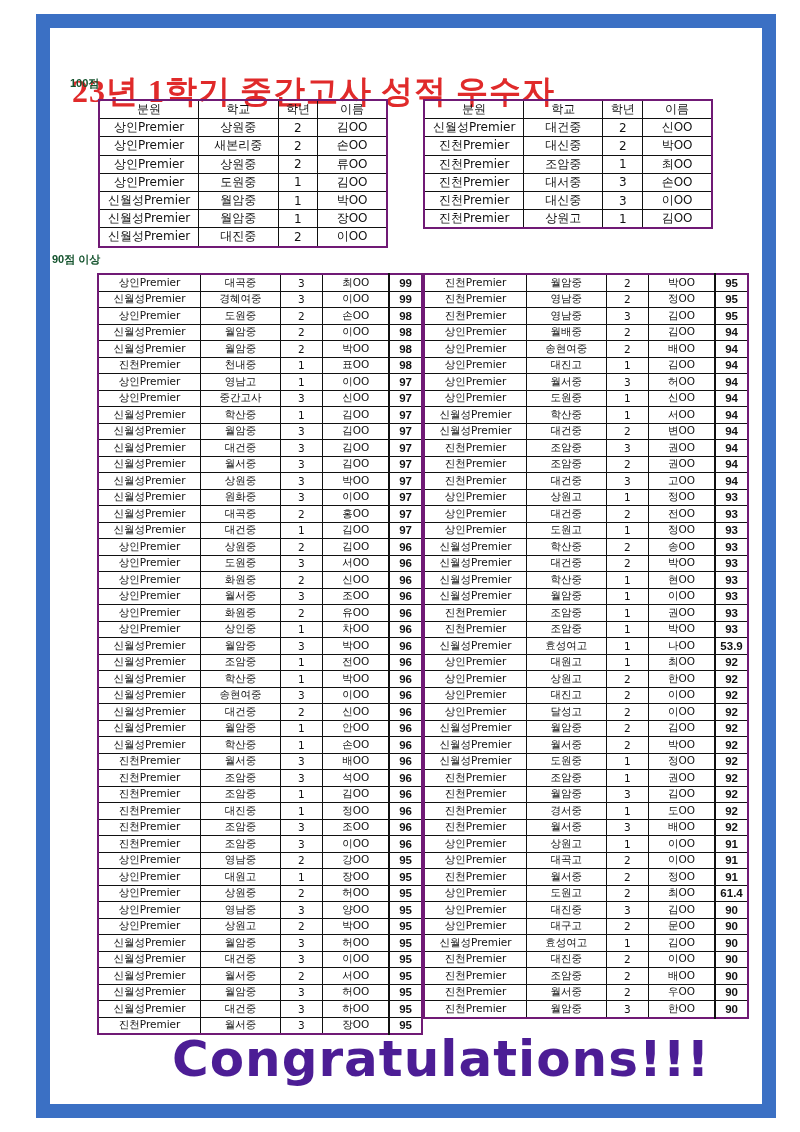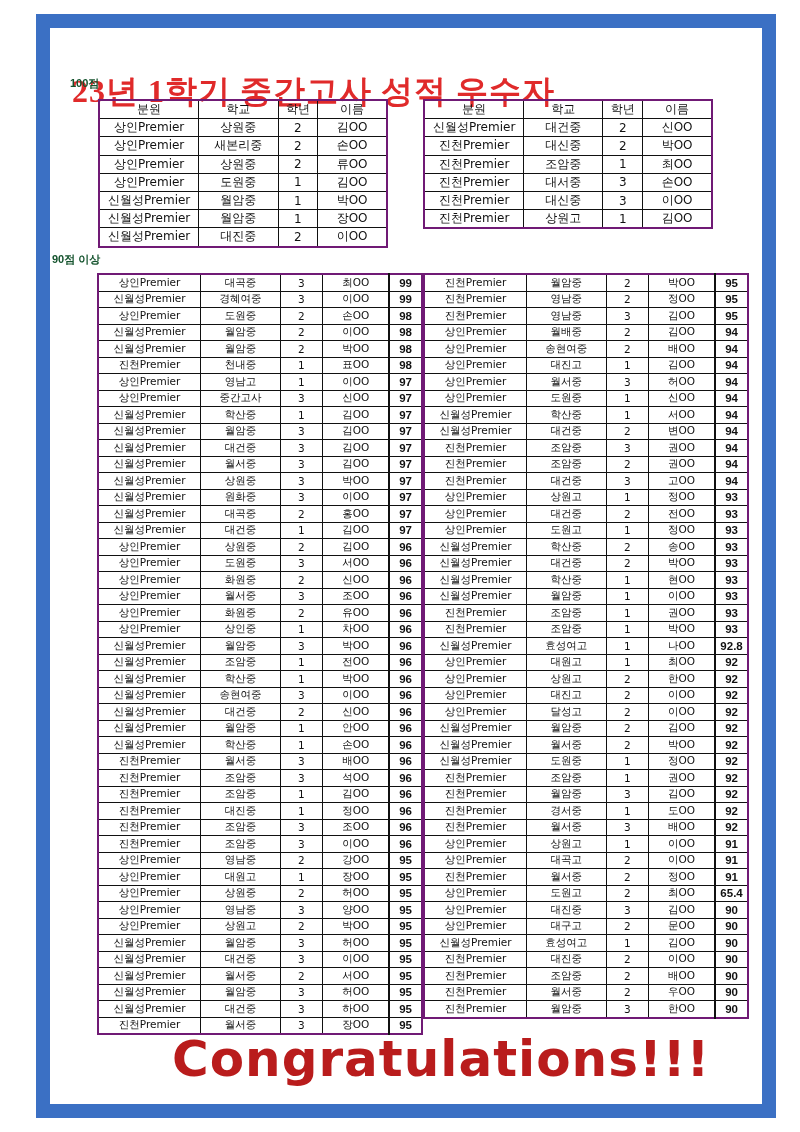--- a/index.html
+++ b/index.html
@@ -5,21 +5,21 @@
   html,body{margin:0;padding:0;background:#fff;}
   body{width:800px;height:1132px;position:relative;overflow:hidden;font-family:"DejaVu Sans",sans-serif;}
   .frame{position:absolute;left:36px;top:14px;width:712px;height:1076px;border:14px solid #3b70c4;background:#fff;}
   .title{position:absolute;left:72px;top:26px;font-size:32px;font-weight:bold;color:#e02a2a;letter-spacing:1px;font-family:Liberation Serif, serif;margin-top:44px;}
   .sec{position:absolute;font-weight:bold;color:#14532d;font-size:11px;font-family:"Liberation Sans",sans-serif;}
   table{position:absolute;border-collapse:collapse;border:2px solid #701a75;font-family:"DejaVu Sans",sans-serif;}
   td,th{border:1px solid #111;text-align:center;padding:0;font-weight:normal;color:#111;white-space:nowrap;overflow:hidden;}
   .t100 td,.t100 th{height:17.2px;font-size:12px;}
   .t90 td{height:15.5px;font-size:10.5px;}
   .t90 td.score{font-weight:bold;font-family:"Liberation Sans",sans-serif;font-size:11.5px;border-left:2px solid #111;}
-  .congrats{position:absolute;left:172px;top:1030px;font-size:50px;font-weight:bold;color:#b91c1c;font-family:"DejaVu Sans",sans-serif;letter-spacing:1px;}
+  .congrats{position:absolute;left:172px;top:1030px;font-size:50px;font-weight:bold;color:#4c1d95;font-family:"DejaVu Sans",sans-serif;letter-spacing:1px;}
 </style>
 </head>
 <body>
 
 <div class="frame"></div>
 
 <div class="title">23년 1학기 중간고사 성적 우수자</div>
 
 <div class="sec" style="left:70px;top:76px;">100점</div>
 
@@ -636,21 +636,21 @@
         <td>조암중</td>
         <td>1</td>
         <td>박OO</td>
         <td class="score">93</td>
       </tr>
       <tr>
         <td>신월성Premier</td>
         <td>효성여고</td>
         <td>1</td>
         <td>나OO</td>
-        <td class="score">92.8</td>
+        <td class="score">53.9</td>
       </tr>
       <tr>
         <td>상인Premier</td>
         <td>대원고</td>
         <td>1</td>
         <td>최OO</td>
         <td class="score">92</td>
       </tr>
       <tr>
         <td>상인Premier</td>
@@ -741,21 +741,21 @@
         <td>월서중</td>
         <td>2</td>
         <td>정OO</td>
         <td class="score">91</td>
       </tr>
       <tr>
         <td>상인Premier</td>
         <td>도원고</td>
         <td>2</td>
         <td>최OO</td>
-        <td class="score">65.4</td>
+        <td class="score">61.4</td>
       </tr>
       <tr>
         <td>상인Premier</td>
         <td>대진중</td>
         <td>3</td>
         <td>김OO</td>
         <td class="score">90</td>
       </tr>
       <tr>
         <td>상인Premier</td>

